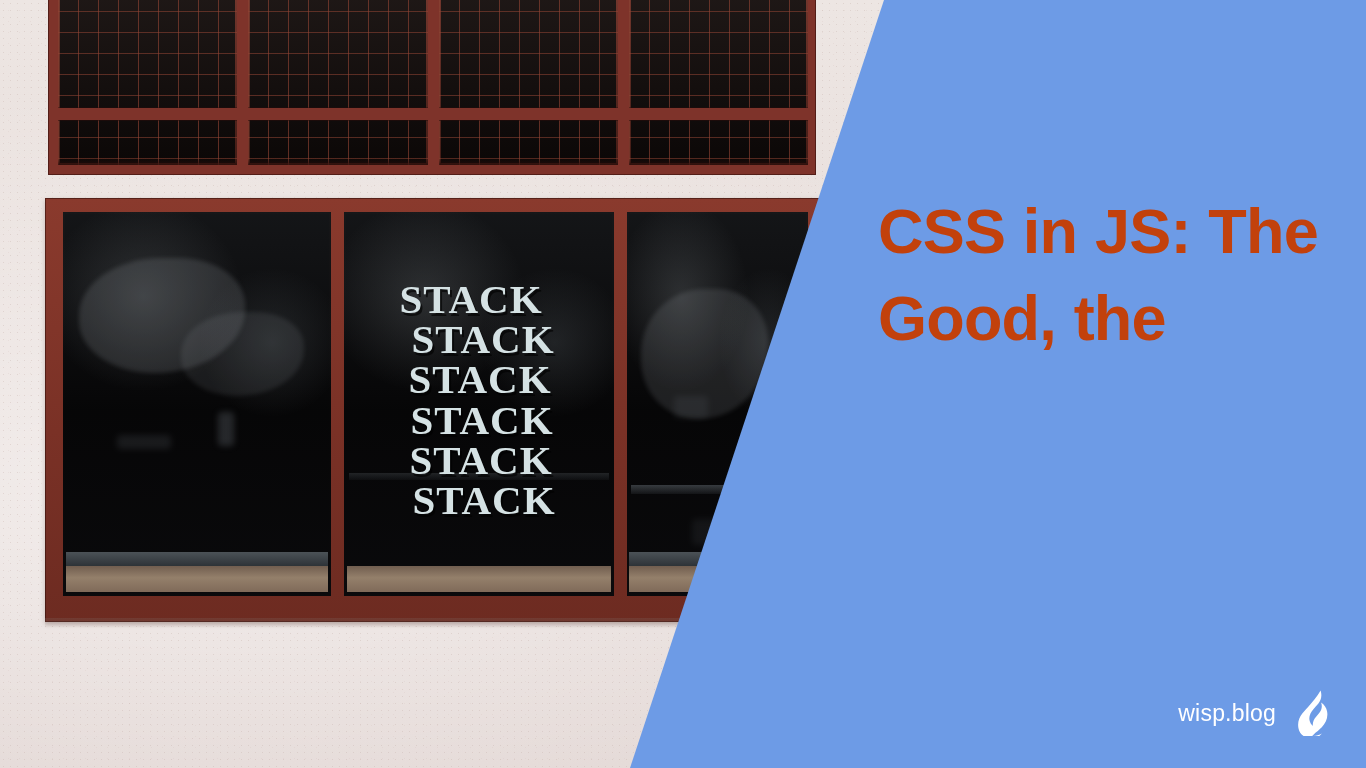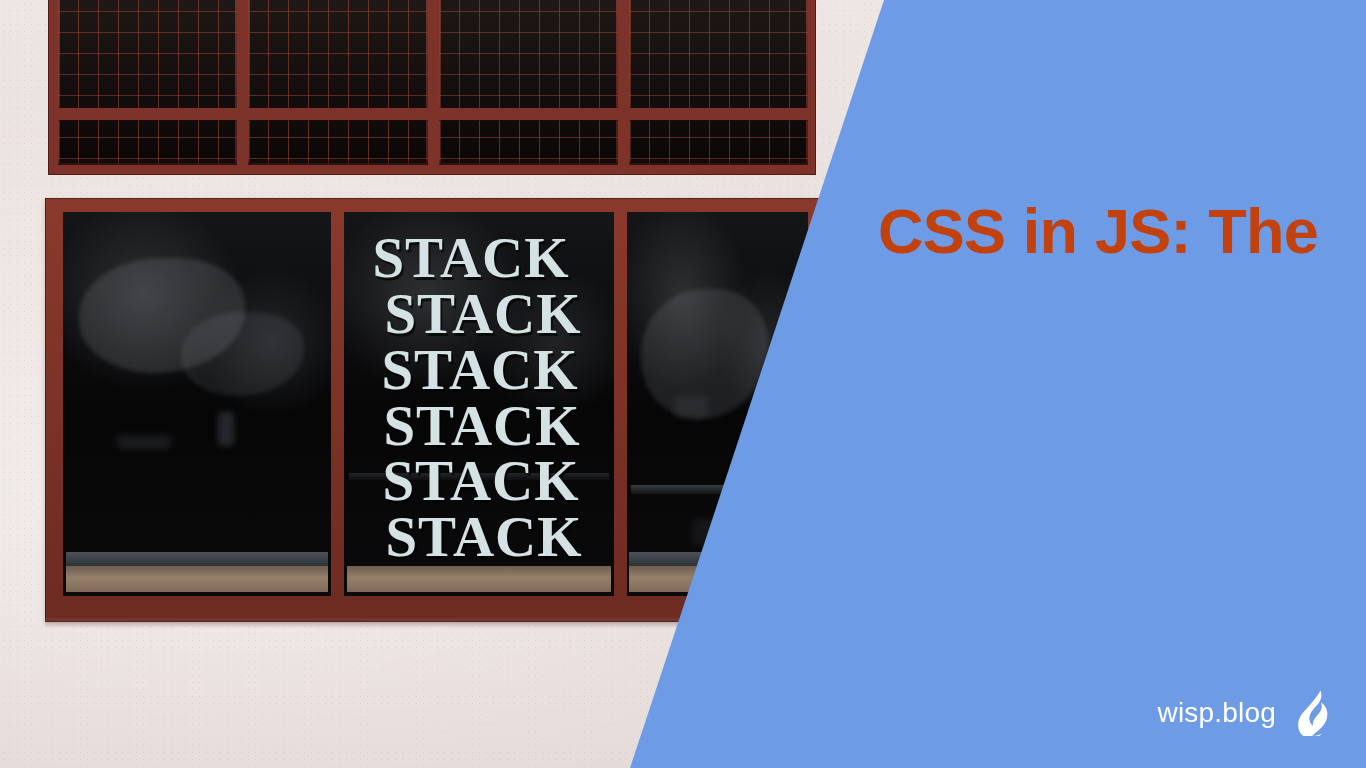--- a/index.html
+++ b/index.html
@@ -136,21 +136,21 @@
 
   
   .stack-sign {
     position:absolute;
     left:50%; top:50%;
     transform:translate(-50%,-52%);
     width:100%;
     text-align:center;
     font-family:"Liberation Serif", serif;
     font-weight:bold;
-    font-size:57px;
+    font-size:41px;
     line-height:0.98;
     letter-spacing:1px;
     color:#D5E2E4;
     text-shadow:2px 3px 0 rgba(0,0,0,.62);
     user-select:none;
   }
   .stack-sign .ln { display:block; }
   .stack-sign .ln:nth-child(1){ transform:translateX(-8px); }
   .stack-sign .ln:nth-child(2){ transform:translateX(4px); }
   .stack-sign .ln:nth-child(3){ transform:translateX(1px); }
@@ -190,21 +190,21 @@
   
   .brand {
     position:absolute;
     right:34px; bottom:32px;
     display:flex;
     align-items:center;
     gap:22px;
   }
   .brand-name {
     color:#FFFFFF;
-    font-size:28px;
+    font-size:23px;
     letter-spacing:0.2px;
     line-height:1;
     white-space:nowrap;
   }
   .brand-mark {
     width:34px; height:46px;
     display:block;
     flex:0 0 auto;
   }
 </style>
@@ -281,21 +281,21 @@
       </div>
       <div class="window-bottom-shadow"></div>
     </div>
   </div>
 
   <div class="blue-panel"></div>
 
   <div class="title-wrap">
     <div class="title">
       <span>CSS in JS: The</span><br>
-      <br>
+      <span>Good, the</span><br>
       <br>
     </div>
   </div>
 
   <div class="brand">
     <span class="brand-name">wisp.blog</span>
     <svg class="brand-mark" viewBox="0 0 34 46" xmlns="http://www.w3.org/2000/svg" aria-hidden="true">
       <path fill="#FFFFFF" d="M22.6 0.6c1.6 5.3 0.6 9.4-2.4 13.2-1.4 1.8-3.1 3.4-4.6 5.1-3.3 3.7-5.1 7.7-3.9 12.1 0.5 1.9 1.6 3.5 3.1 4.9-0.3-3.6 1.0-6.5 3.3-9.2 1.1-1.3 2.3-2.5 3.3-3.9 2.3-3.1 3.1-6.5 1.7-10.3 3.3 2.2 5.3 5.2 6.0 9.0 1.1 6.2-1.1 11.4-5.3 15.8-2.5 2.6-5.4 4.7-8.1 7.1-0.5 0.4-0.9 0.9-1.5 1.5 3.6 0.2 6.8-0.5 9.7-2.4-2.3 2.9-5.3 4.6-9.1 4.9C6.6 48.5 1.6 44.3 0.4 37.9c-1.0-5.4 0.7-10.1 3.9-14.3 1.9-2.5 4.1-4.7 6.2-7.1C14.9 11.5 18.9 6.8 22.6 0.6z"></path>
     </svg>
   </div>

